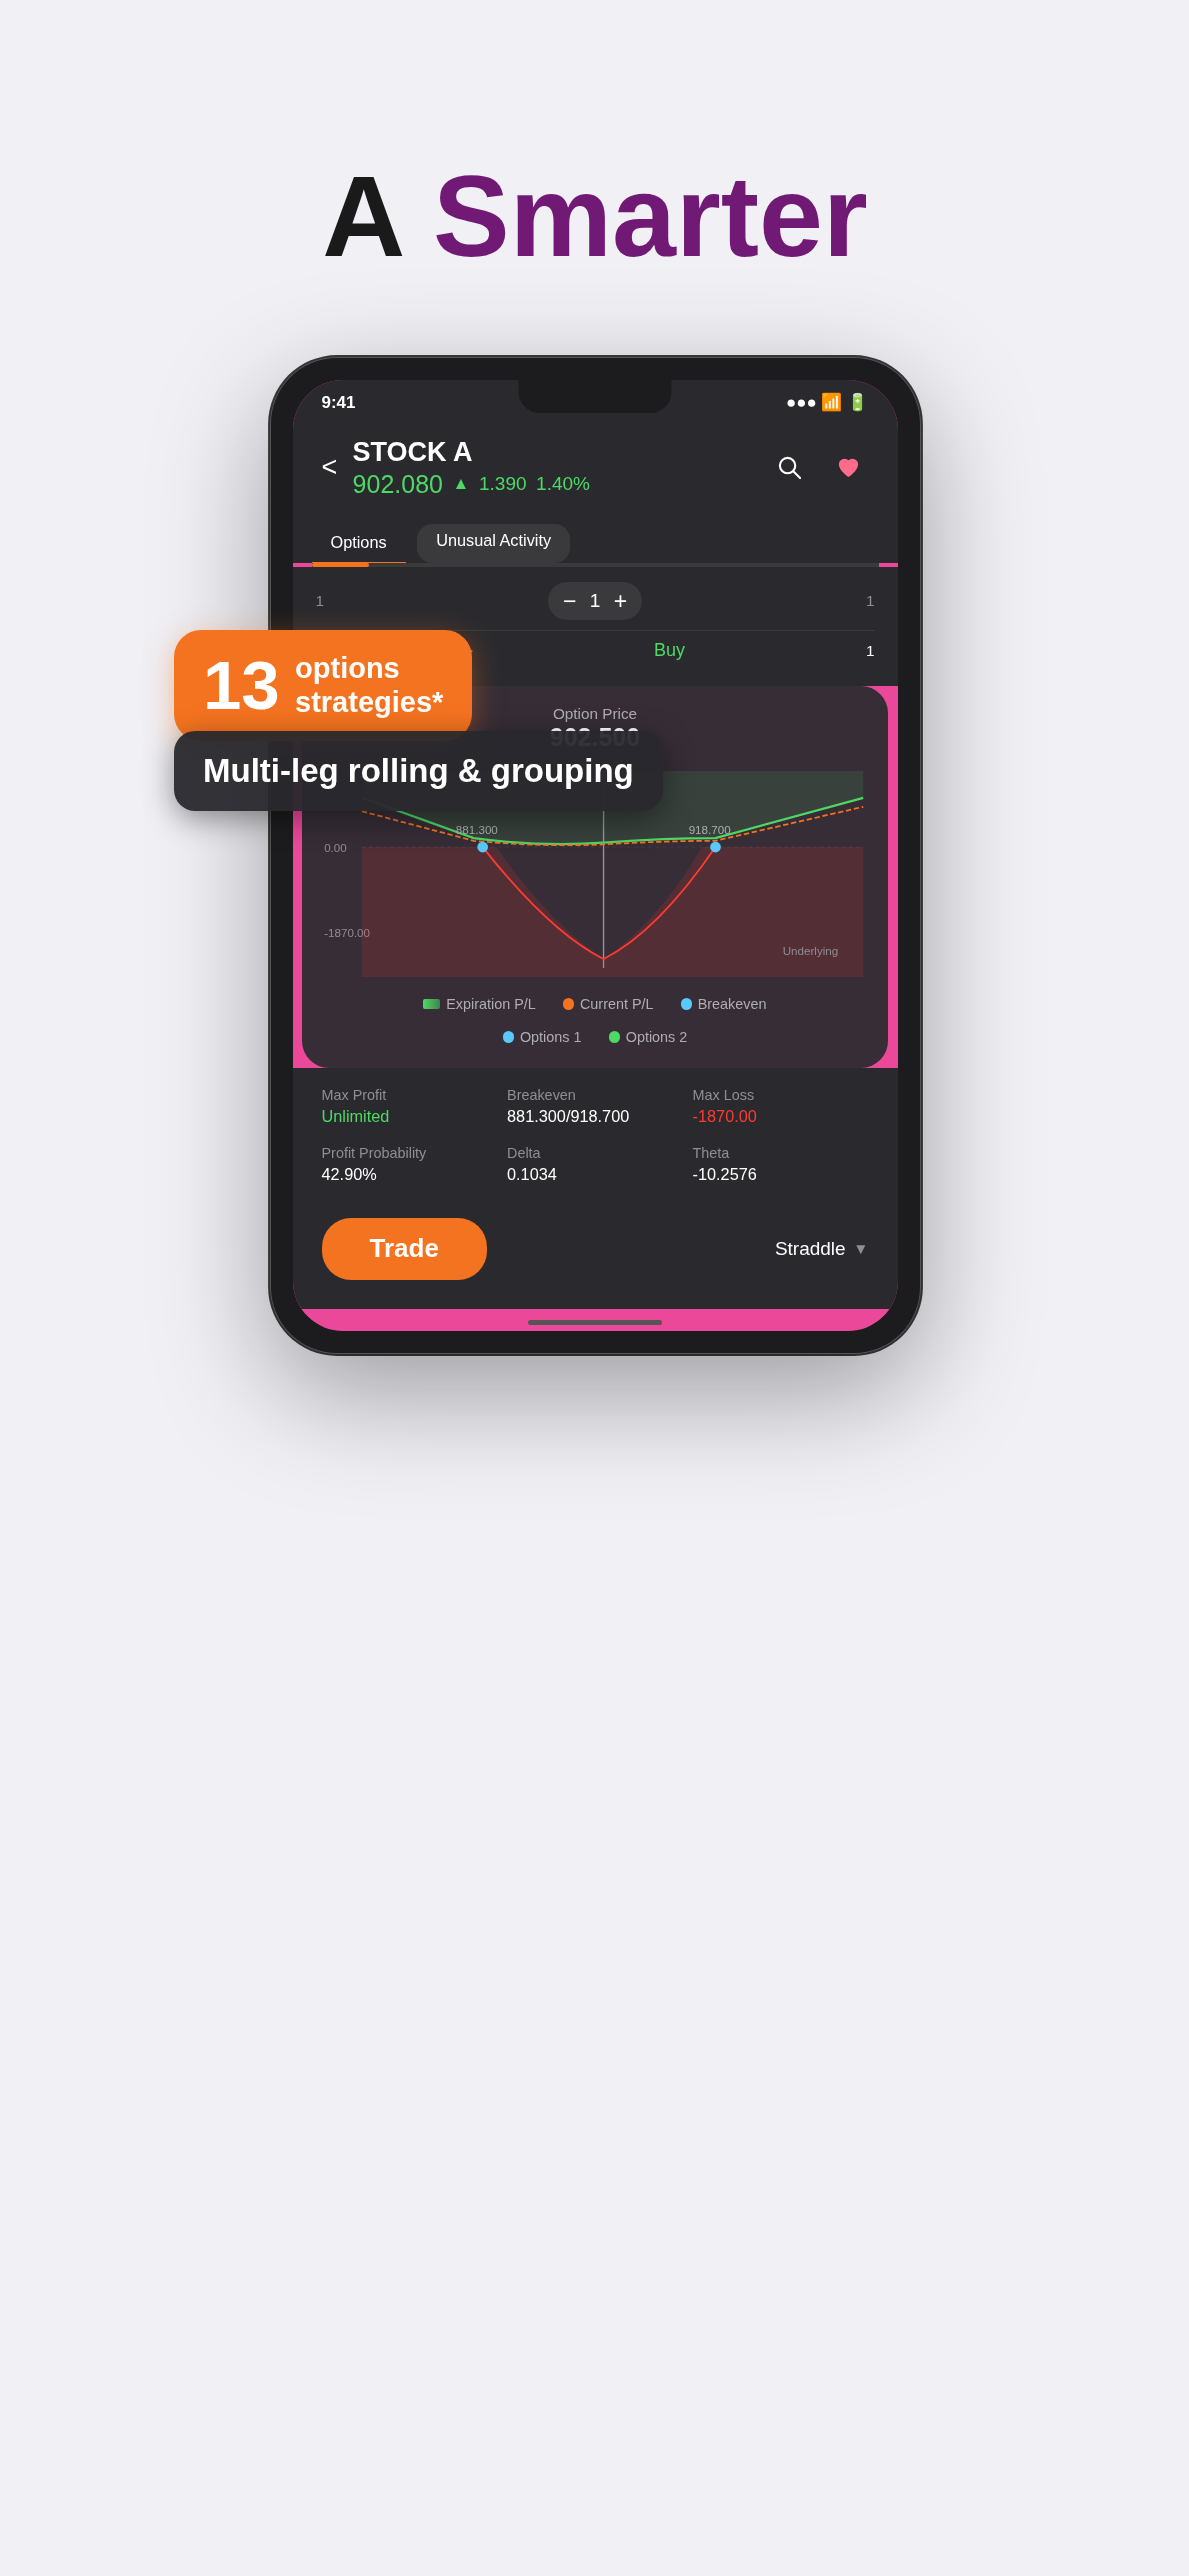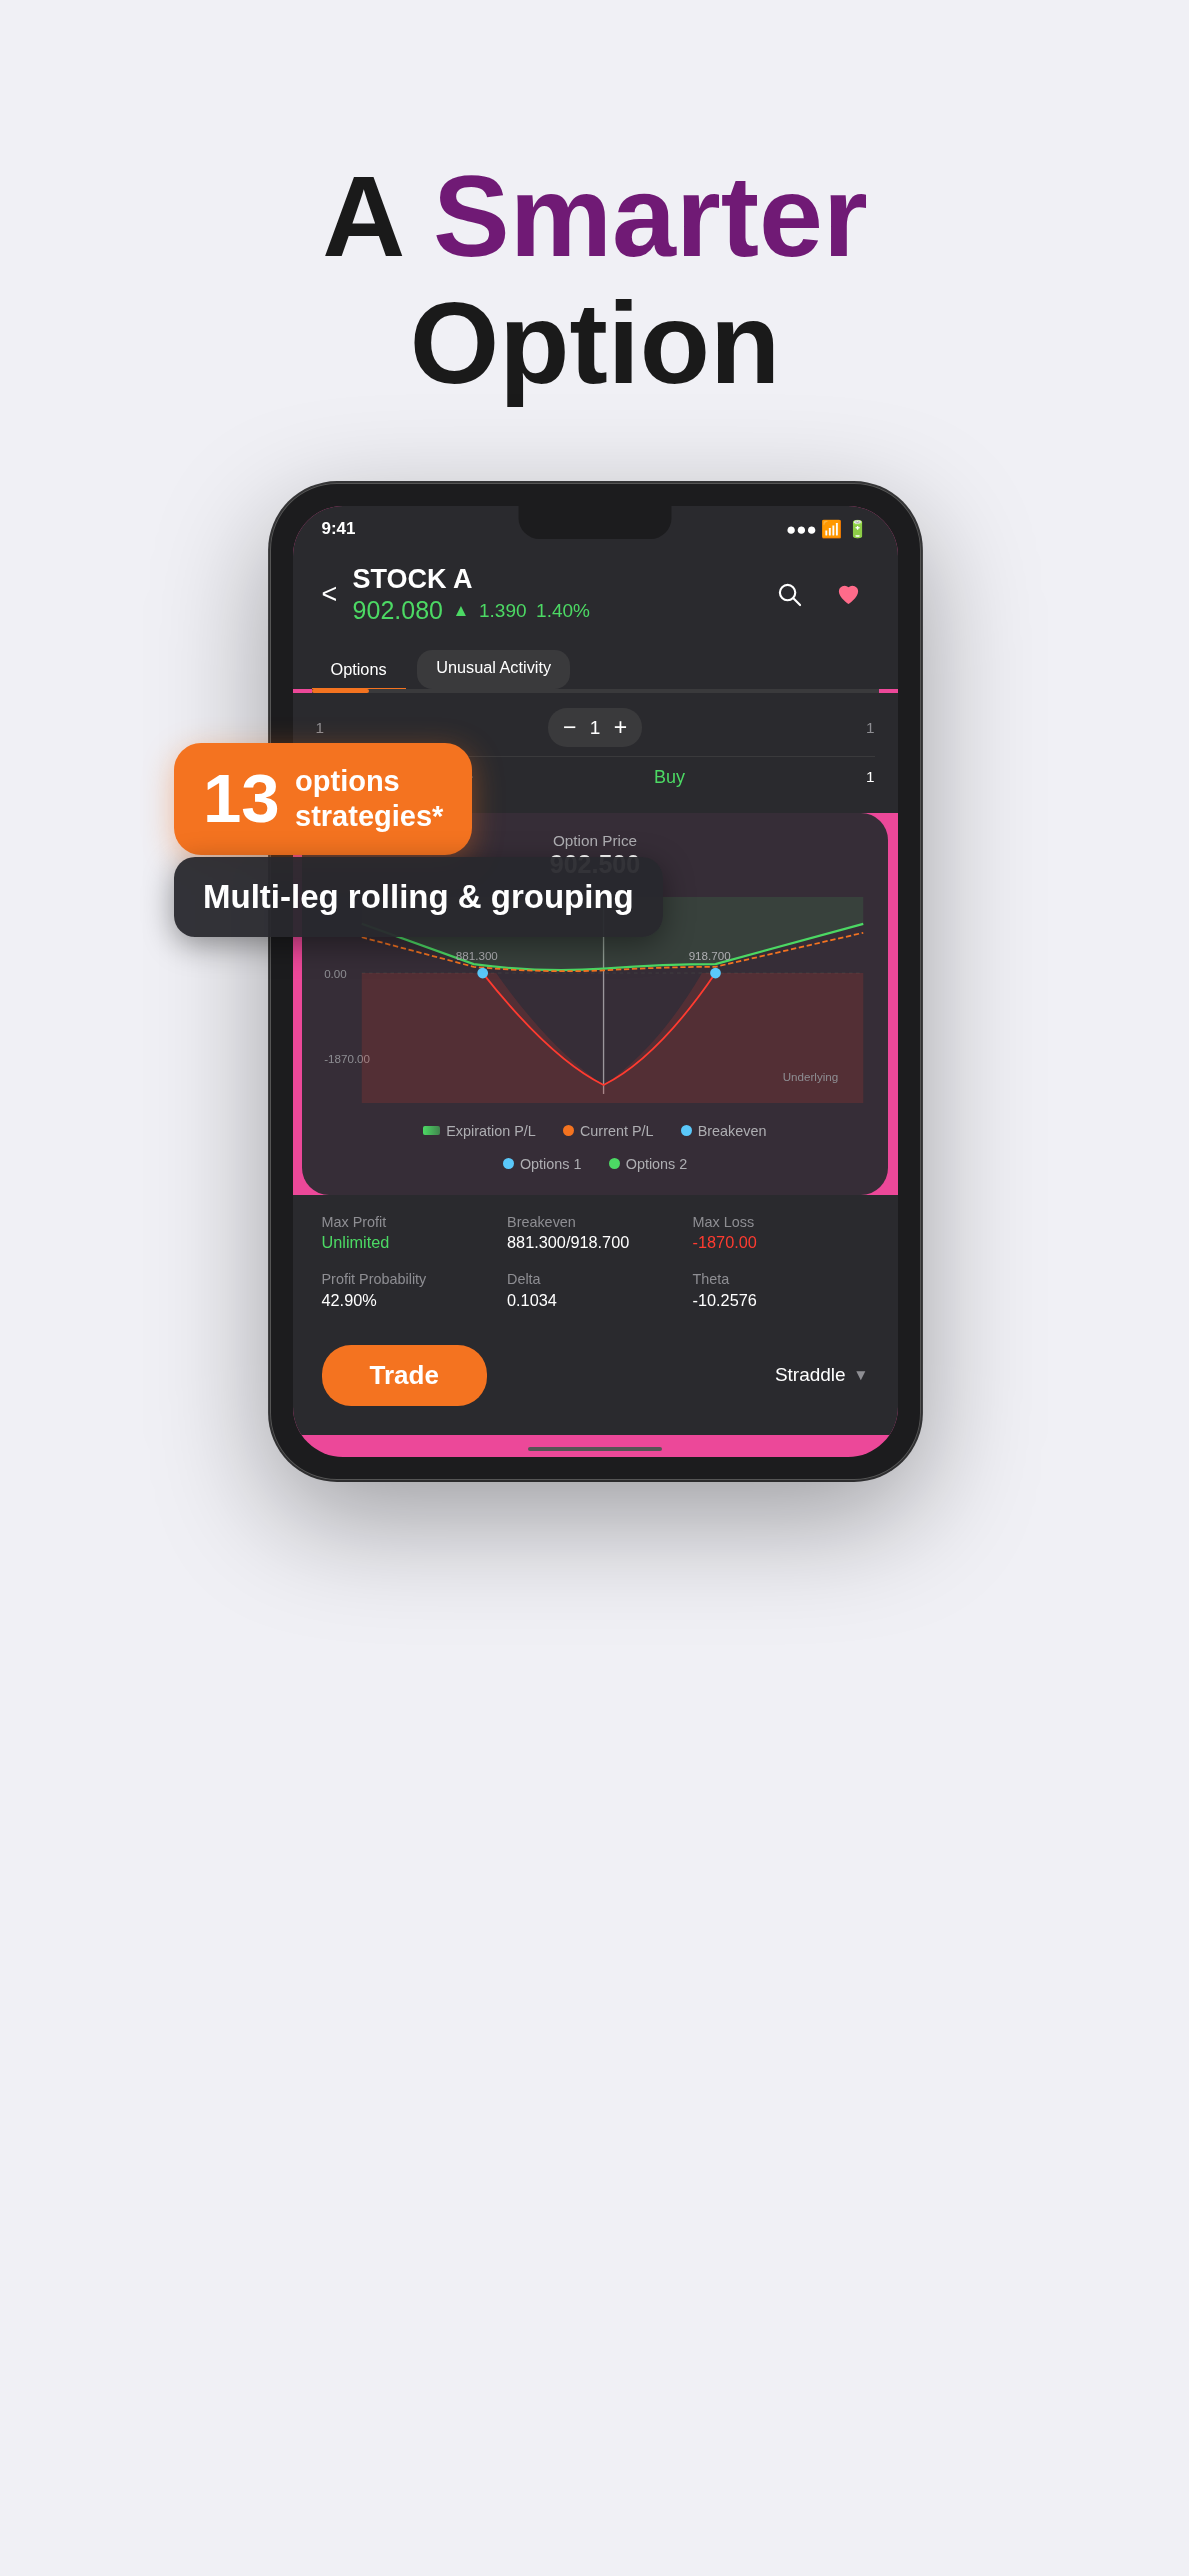--- a/index.html
+++ b/index.html
@@ -358,21 +358,21 @@
       font-weight: 500;
     }
     .dropdown-arrow {
       color: #8e8e93;
       font-size: 15.3px;
     }
 
     
     .badge-13 {
       position: absolute;
-      top: 260px;
+      top: 273px;
       left: -57px;
       background: #f47320;
       border-radius: 27px;
       padding: 21px 29px;
       display: flex;
       align-items: center;
       gap: 15.3px;
       box-shadow: 0 7.7px 31px rgba(244,115,32,0.4);
       z-index: 20;
     }
@@ -414,21 +414,20 @@
       border-radius: 2.9px;
       margin: 11.5px auto 5.7px;
     }
   </style>
 </head>
 <body>
 
 <div class="hero-section">
   <div class="hero-title">
     <span>A </span><span class="orange">Smarter</span><br>
-    <span>Option</span>
   </div>
 </div>
 
 <div class="phone-wrapper">
 
   <div class="badge-13">
     <span class="badge-number">13</span>
     <div>
       <div class="badge-text">options</div>
       <div class="badge-text">strategies*</div>

